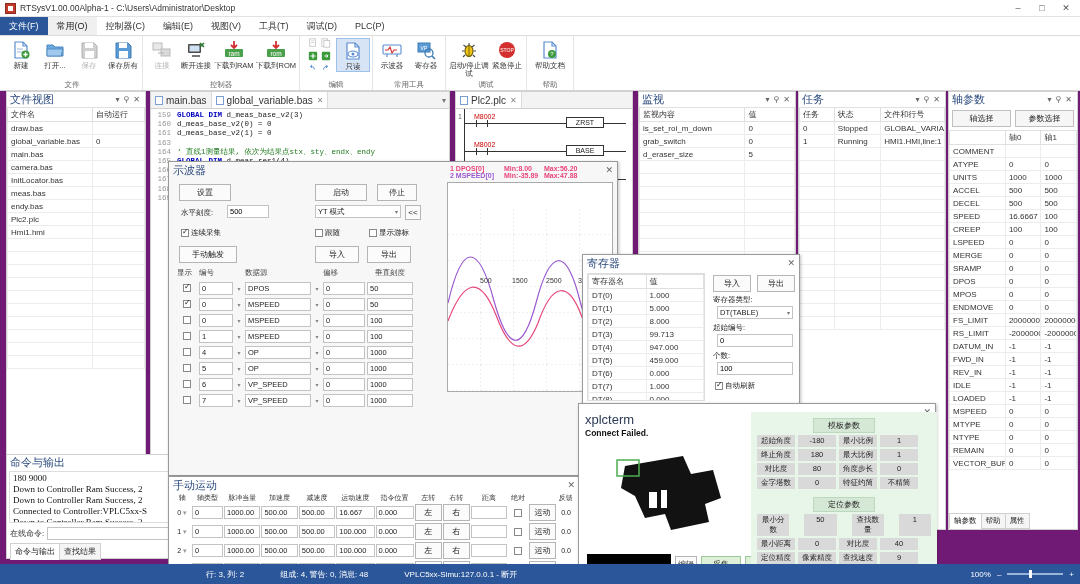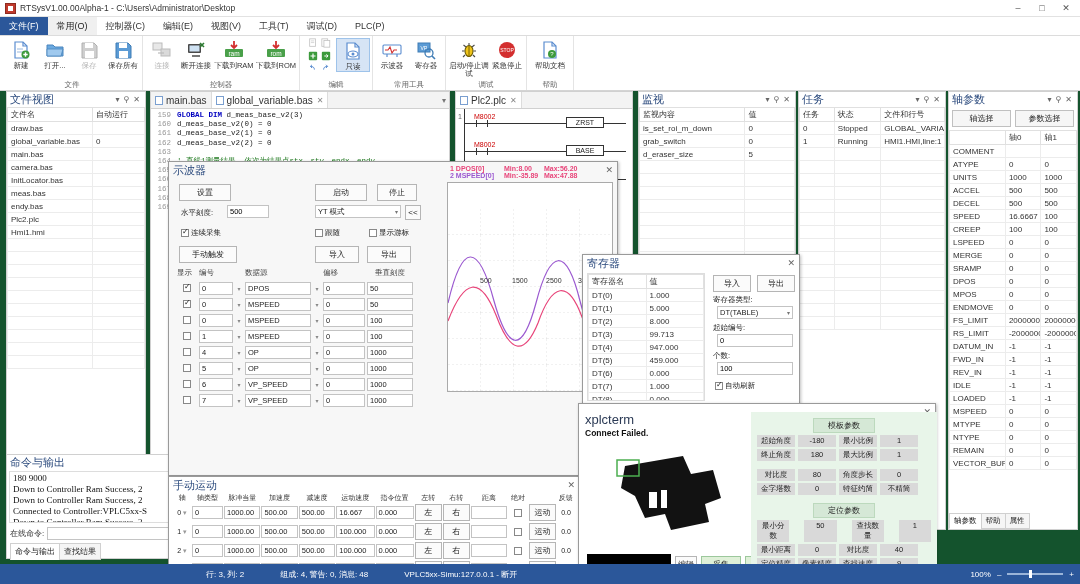--- a/index.html
+++ b/index.html
@@ -3,21 +3,21 @@
 <meta charset="utf-8">
 <style>
   * { box-sizing: border-box; }
   html, body { margin:0; padding:0; }
   body {
     width:1080px; height:584px; overflow:hidden;
     font-family:"Liberation Sans", sans-serif;
     font-size:9px; color:#222; background:#f0f0f0;
     position:relative;
   }
-  .app { position:absolute; inset:0; background:#14532d; }
+  .app { position:absolute; inset:0; background:#701a75; }
 
   
   .titlebar { height:17px; background:#ffffff; border-bottom:1px solid #e2e2e2;
     display:flex; align-items:center; padding:0 2px; }
   .tb-ico { width:11px; height:11px; background:#c0392b; margin:0 4px 0 3px;
     border:1px solid #8e2b20; position:relative; }
   .tb-ico:after{content:"";position:absolute;left:2px;top:2px;width:5px;height:5px;background:#fff;}
   .tb-title { font-size:8.5px; color:#333; }
   .tb-btns { margin-left:auto; display:flex; }
   .tb-btn { width:24px; height:16px; display:flex; align-items:center; justify-content:center;
@@ -520,21 +520,20 @@
           <span class="ficon"></span>
           <span>global_variable.bas</span>
           <span class="x">✕</span>
         </div>
         <div style="margin-left:auto;display:flex;align-items:center;padding:0 3px;font-size:8px;color:#777;">▾</div>
       </div>
       <div class="code" id="code-lines">
           <div class="cl"><span class="ln">159</span><span class="kw">GLOBAL DIM</span><span> d_meas_base_v2(3)</span></div>
           <div class="cl"><span class="ln">160</span><span>d_meas_base_v2(0) = 0</span></div>
           <div class="cl"><span class="ln">161</span><span>d_meas_base_v2(1) = 0</span></div>
-          <div class="cl"><span class="ln">162</span><span>d_meas_base_v2(2) = 0</span></div>
           <div class="cl"><span class="ln">163</span><span></span></div>
           <div class="cl"><span class="ln">164</span><span class="cm">' 直线1测量结果, 依次为结果点stx、sty、endx、endy</span></div>
           <div class="cl"><span class="ln">165</span><span class="kw">GLOBAL DIM</span><span> d_meas_res1(4)</span></div>
           <div class="cl"><span class="ln">166</span><span></span></div>
           <div class="cl"><span class="ln">167</span><span></span></div>
           <div class="cl"><span class="ln">168</span><span></span></div>
           <div class="cl"><span class="ln">169</span><span></span></div>
         </div>
     </div>
 
@@ -1312,21 +1311,21 @@
 
       <div class="greenpane" style="left:172px;top:8px;width:186px;height:218px;">
         <div class="gp-sec" style="margin:6px auto 2px;width:62px;">模板参数</div>
         <div id="tpl-rows" style="padding:0 6px;">
             <div style="display: flex; gap: 3px; margin-bottom: 2px;">
               <span class="gp-cell" style="width:38px;text-align:center">起始角度</span>
               <span class="gp-cell" style="width:38px;text-align:center">-180</span>
               <span class="gp-cell" style="width:38px;text-align:center">最小比例</span>
               <span class="gp-cell" style="width:38px;text-align:center">1</span>
             </div>
-            <div style="display: flex; gap: 3px; margin-bottom: 8px;">
+            <div style="display: flex; gap: 3px; margin-bottom: 2px;">
               <span class="gp-cell" style="width:38px;text-align:center">终止角度</span>
               <span class="gp-cell" style="width:38px;text-align:center">180</span>
               <span class="gp-cell" style="width:38px;text-align:center">最大比例</span>
               <span class="gp-cell" style="width:38px;text-align:center">1</span>
             </div>
             <div style="display: flex; gap: 3px; margin-bottom: 2px;">
               <span class="gp-cell" style="width:38px;text-align:center">对比度</span>
               <span class="gp-cell" style="width:38px;text-align:center">80</span>
               <span class="gp-cell" style="width:38px;text-align:center">角度步长</span>
               <span class="gp-cell" style="width:38px;text-align:center">0</span>

